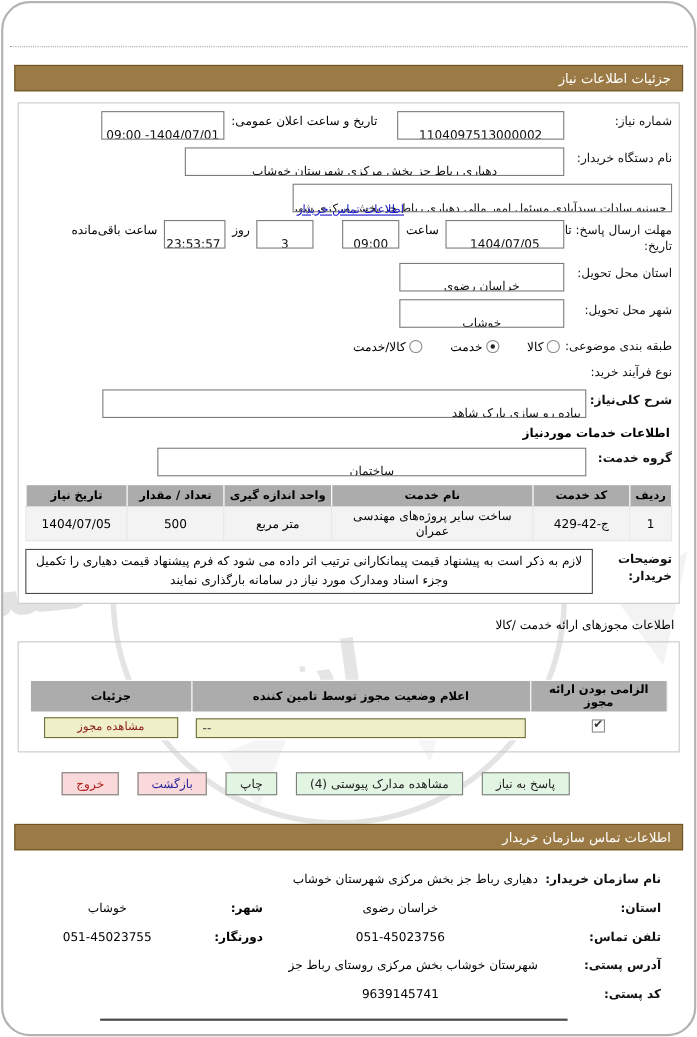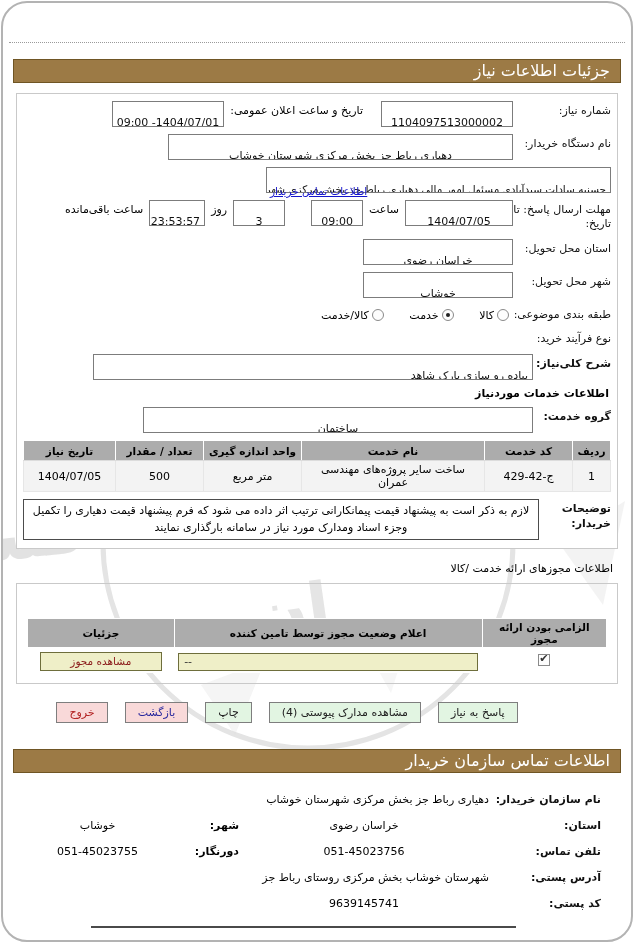--- a/index.html
+++ b/index.html
@@ -20,21 +20,21 @@
   .wm { position:absolute; left:0; top:0; z-index:0; pointer-events:none; }
   .content { position: relative; z-index: 1; }
 
   .dotted-sep { border-top: 1px dotted #9a9a9a; margin: 39px 6px 0 6px; }
 
   .section-bar {
     margin: 16px 10px 0 10px;
     background: #9c7a45;
     border: 1px solid #6f5524;
     color: #fff;
-    font-size: 16px;
+    font-size: 12px;
     height: 24px;
     line-height: 22px;
     padding: 0 10px;
   }
 
   .form-panel {
     margin: 10px 13px 0 13px;
     border: 1px solid #c9c9c9;
     background: #fff;
     padding: 7px 6px 8px 6px;
@@ -148,21 +148,21 @@
   <div class="content">
 
     <div class="dotted-sep"></div>
 
     <div class="section-bar">جزئیات اطلاعات نیاز</div>
 
     <div class="form-panel">
 
       <div class="frow">
         <div class="flabel">شماره نیاز:</div>
-        <div class="ibox" style="width:132px">1104097513000002</div>
+        <div class="ibox" style="width:152px">1104097513000002</div>
         <div class="inline-lbl" style="margin-right:12px">تاریخ و ساعت اعلان عمومی:</div>
         <div class="ibox" style="width:112px">1404/07/01- 09:00</div>
       </div>
 
       <div class="frow">
         <div class="flabel">نام دستگاه خریدار:</div>
         <div class="ibox" style="width:345px">دهیاری رباط جز بخش مرکزی شهرستان خوشاب</div>
       </div>
 
       <div class="frow">

